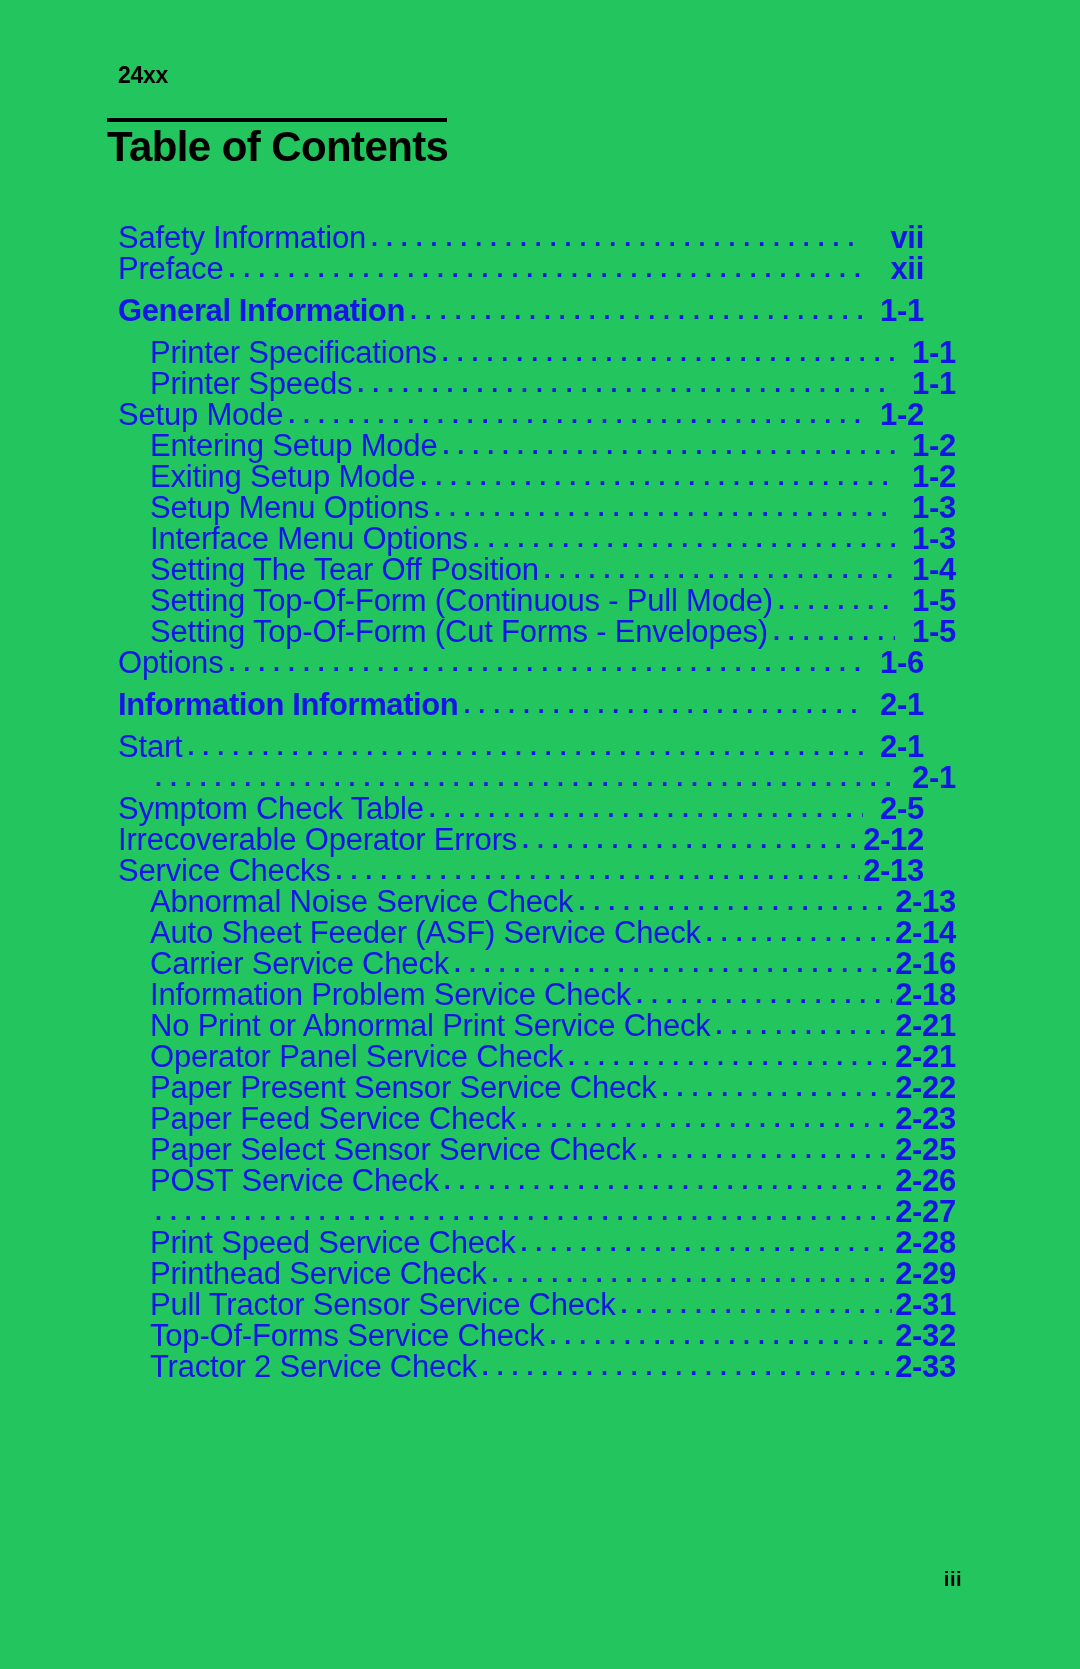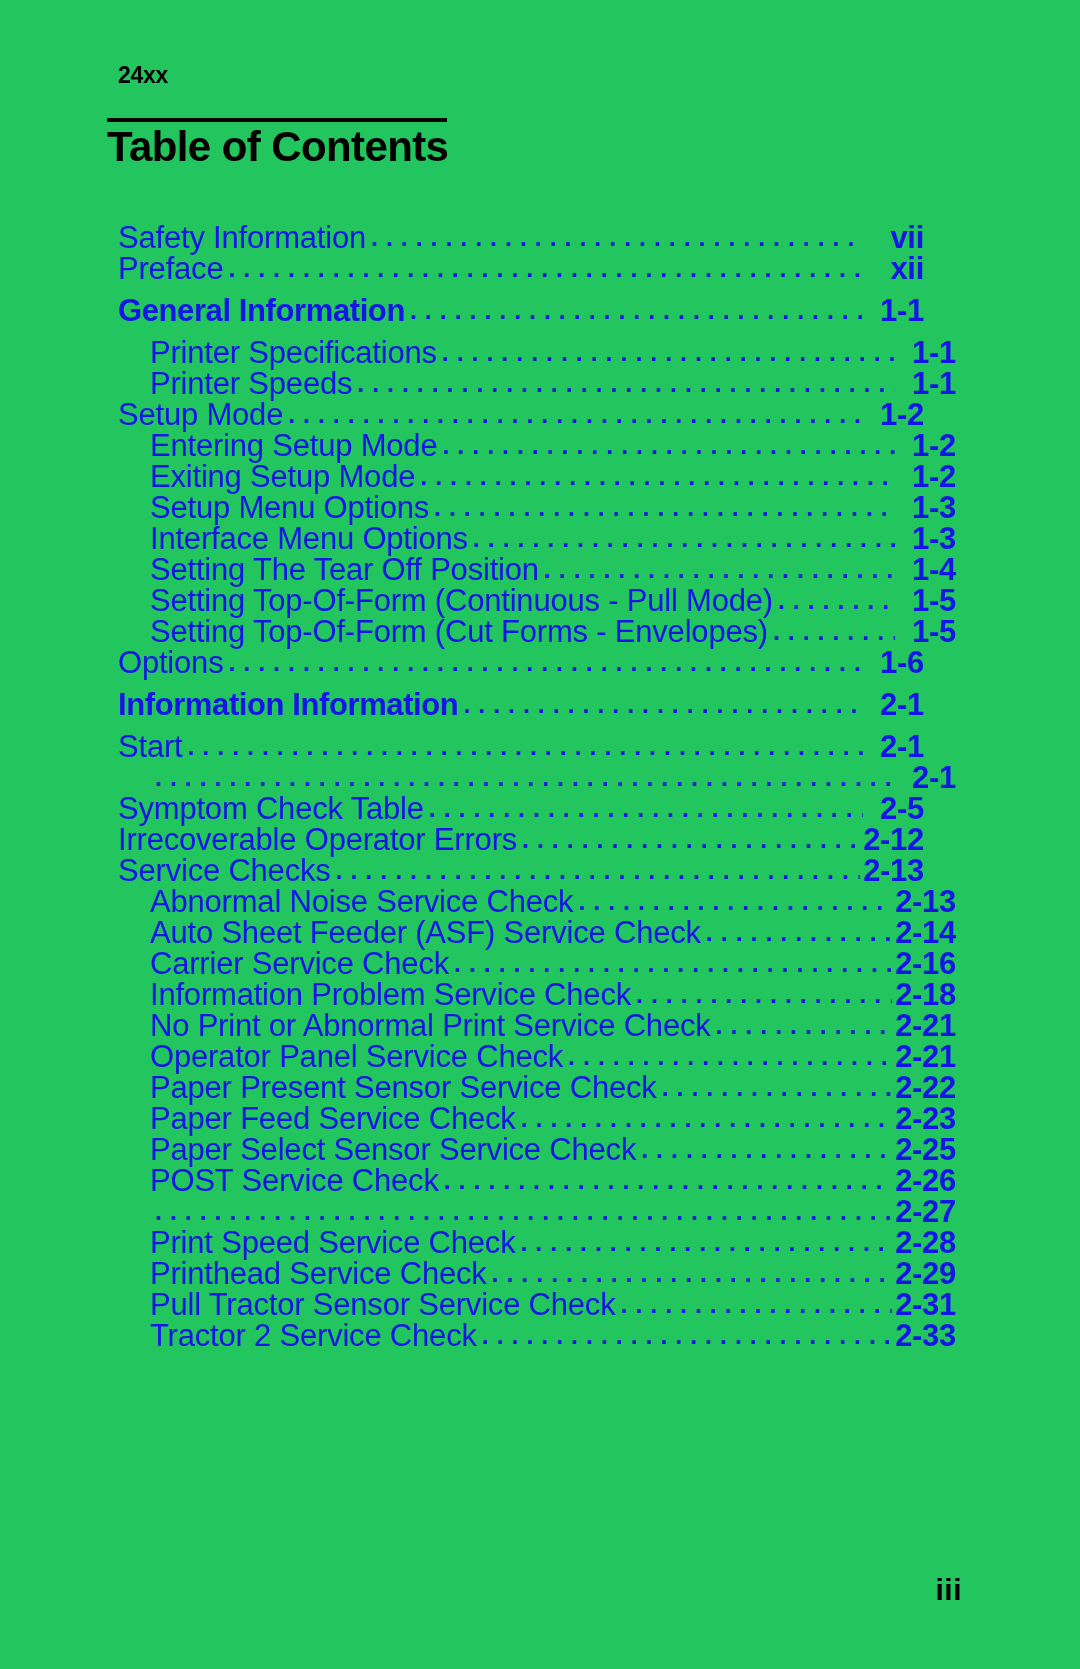--- a/index.html
+++ b/index.html
@@ -102,22 +102,22 @@
   .lvl-1 { padding-left: 0; }
   .lvl-2 { padding-left: 32px; }
   .chapter .lbl { font-weight: bold; letter-spacing: -0.4px; }
   .gap-before { margin-top: 11px; }
   .gap-after { margin-bottom: 11px; }
 
   
   .folio {
     position: absolute;
     right: 118px;
-    bottom: 62px;
-    font-size: 30px;
+    bottom: 78px;
+    font-size: 20px;
     font-weight: bold;
     color: #000000;
     letter-spacing: 0.5px;
   }
 </style>
 </head>
 <body>
 
 <div class="page">
 
@@ -291,20 +291,25 @@
         <span class="lbl">Printhead Service Check</span>
         <span class="leader"></span>
         <span class="pg">2-29</span>
       </div>
       <div class="toc-entry lvl-2">
         <span class="lbl">Pull Tractor Sensor Service Check</span>
         <span class="leader"></span>
         <span class="pg">2-31</span>
       </div>
       <div class="toc-entry lvl-2">
+        <span class="lbl">Top-Of-Forms Service Check</span>
+        <span class="leader"></span>
+        <span class="pg">2-32</span>
+      </div>
+      <div class="toc-entry lvl-2">
         <span class="lbl">Tractor 2 Service Check</span>
         <span class="leader"></span>
         <span class="pg">2-33</span>
       </div>
     </div>
 
   <div class="folio">iii</div>
 
 </div>
 

